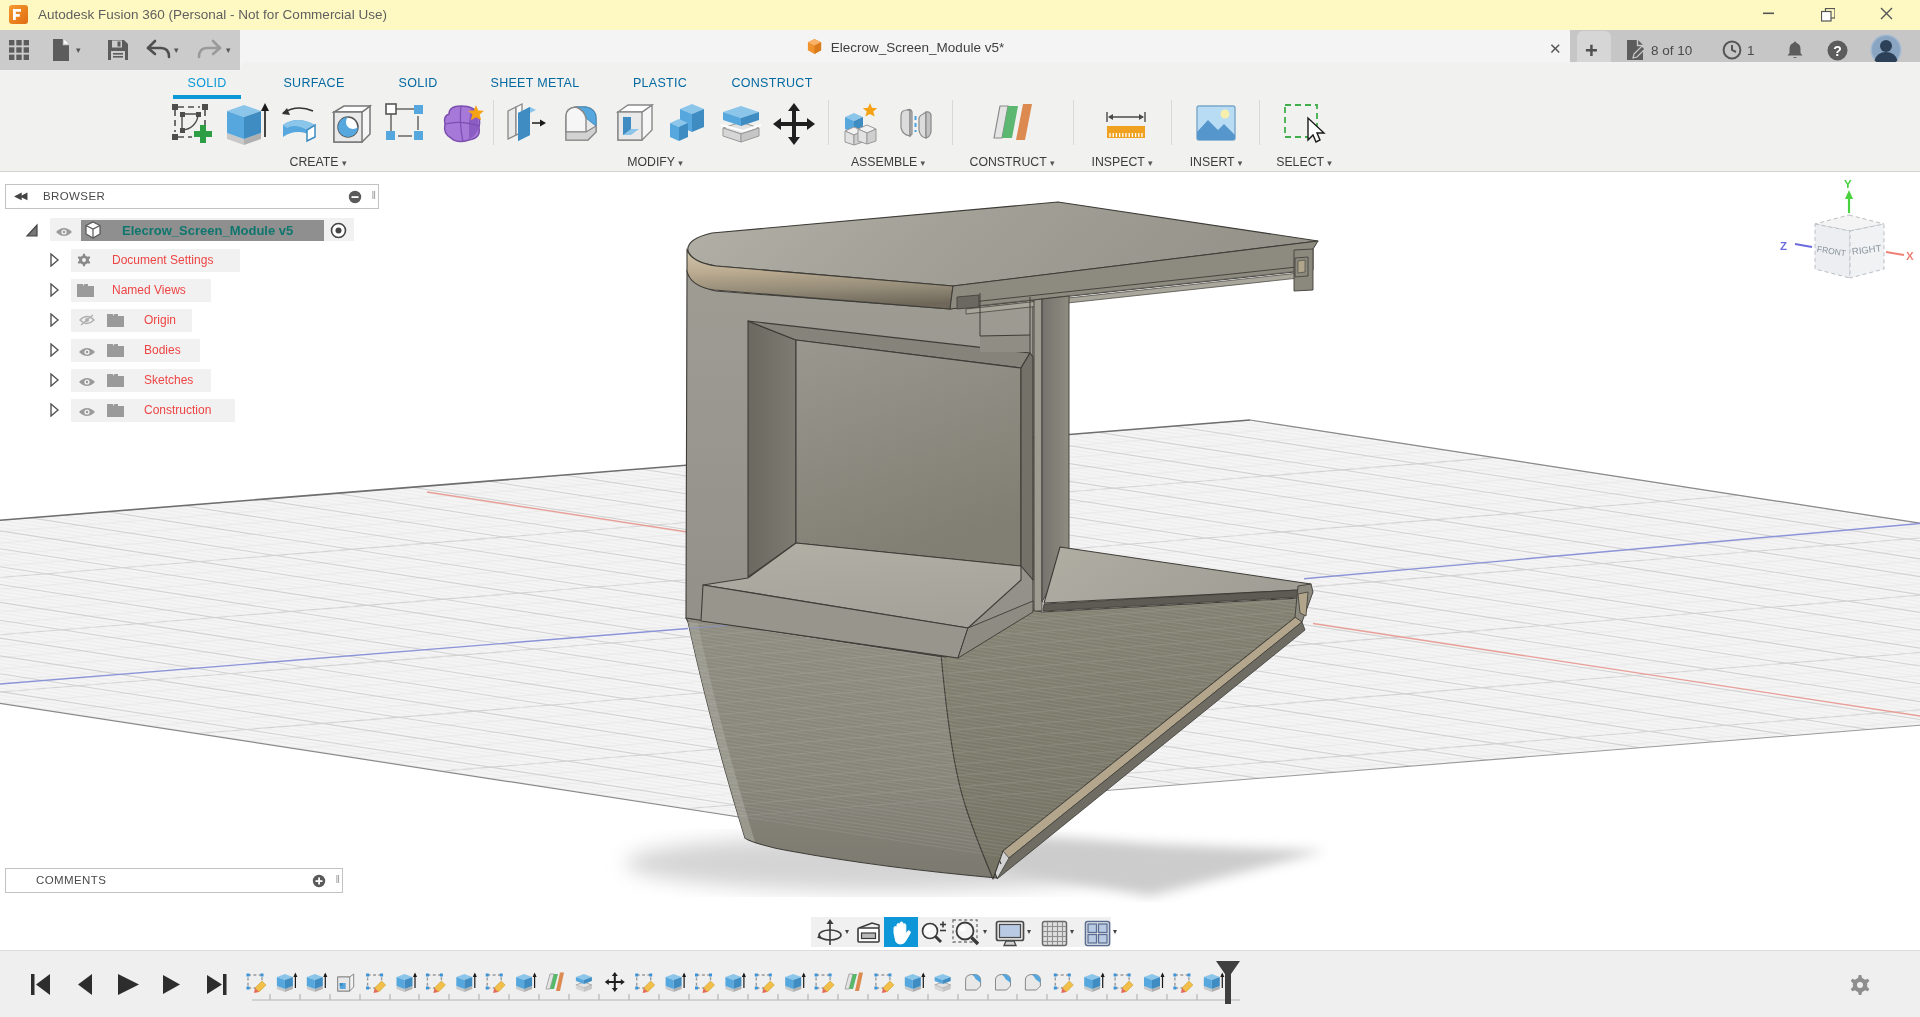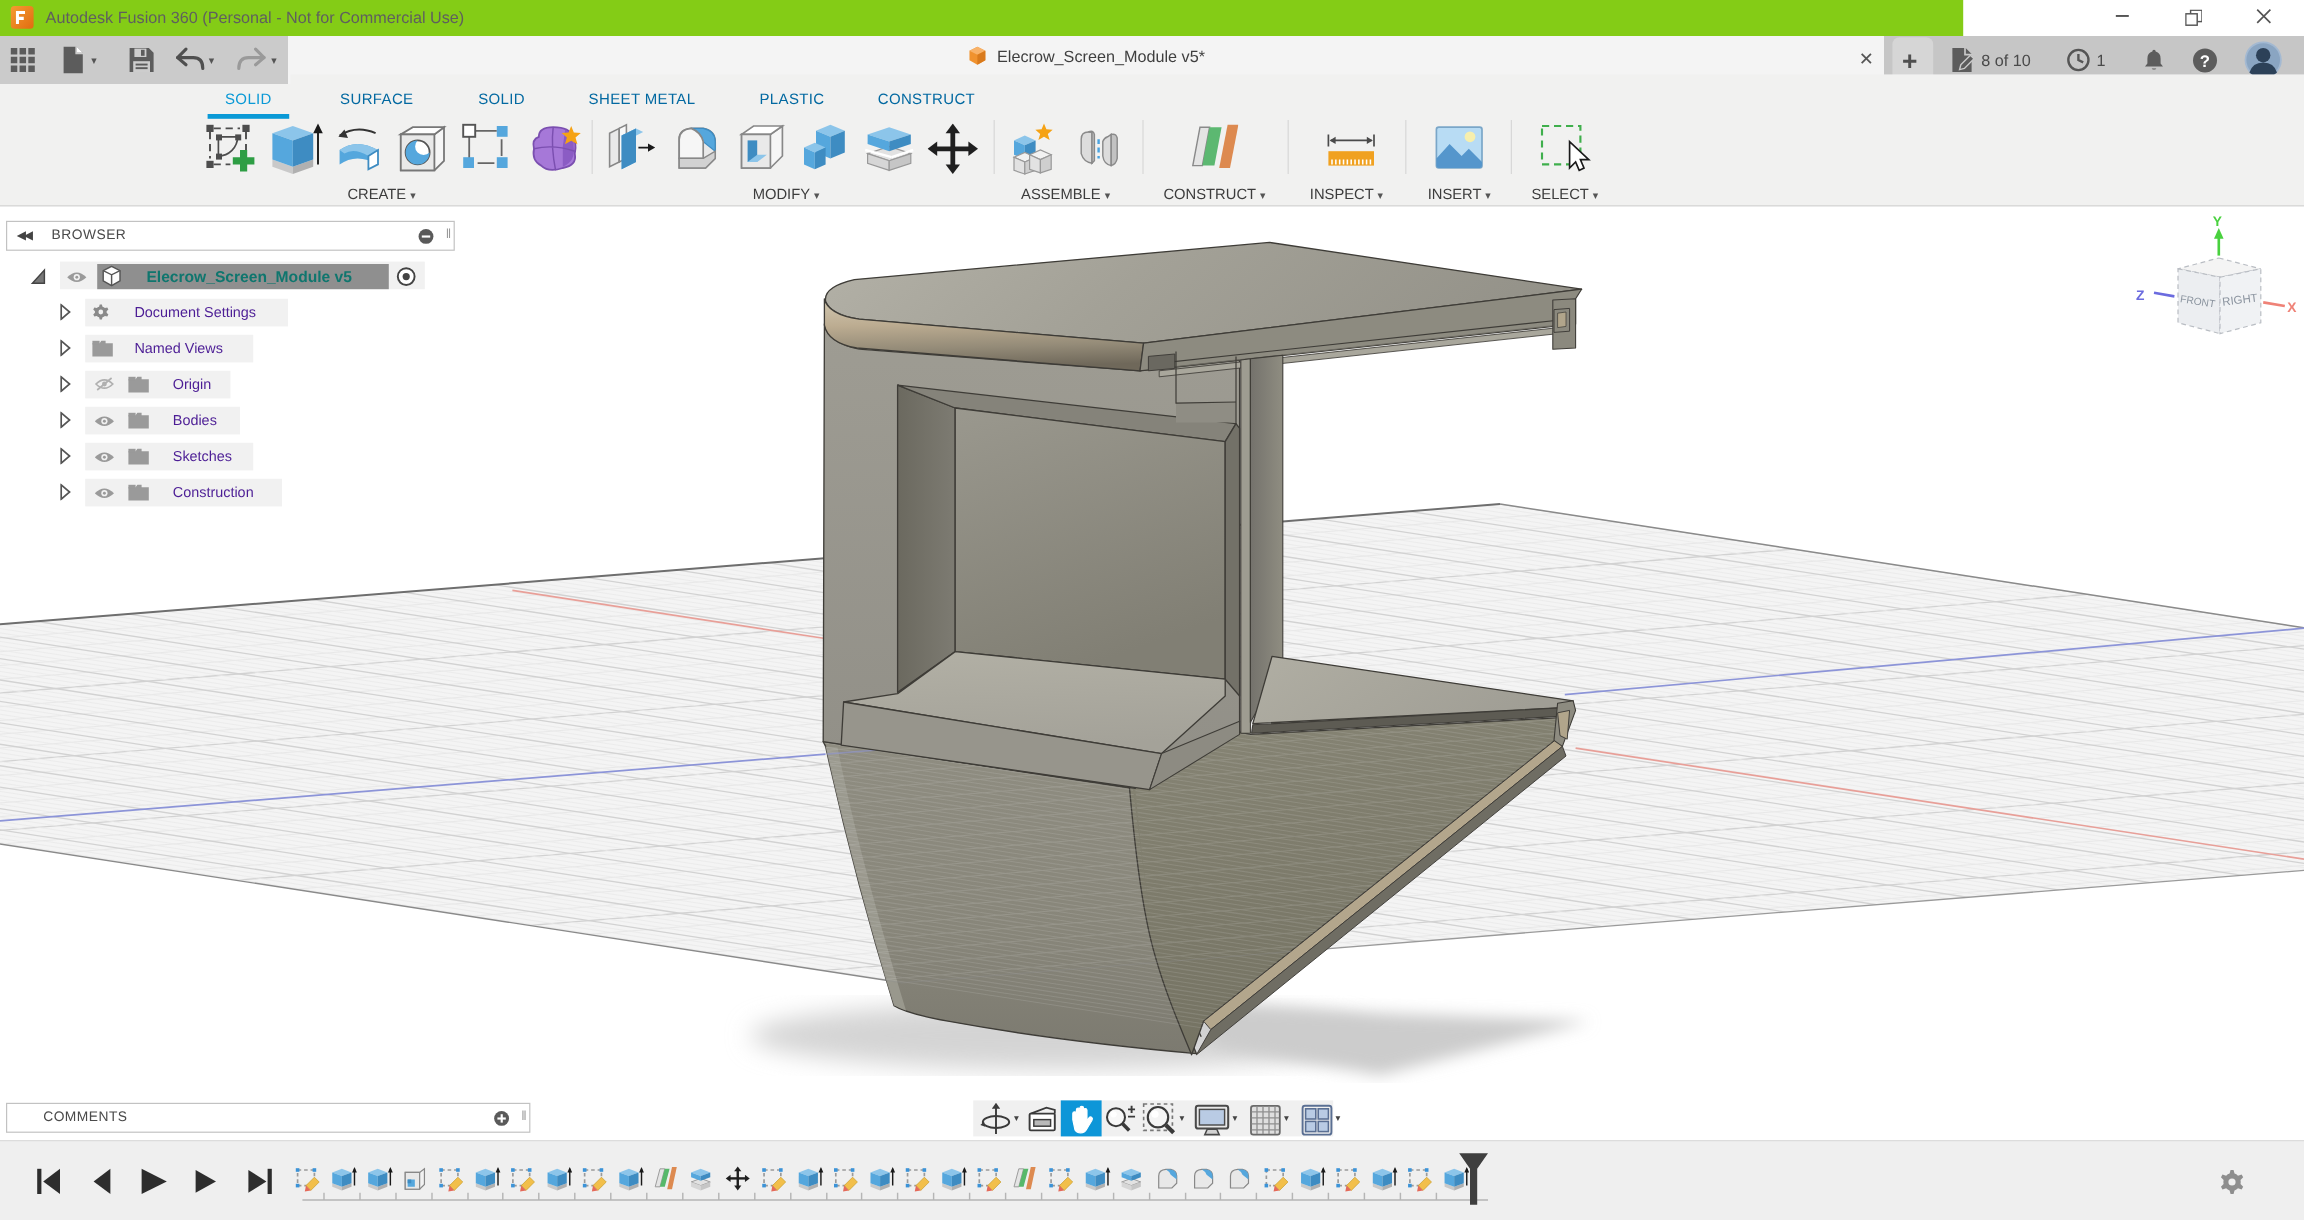--- a/index.html
+++ b/index.html
@@ -1,17 +1,17 @@
 <!DOCTYPE html>
 <html><head><meta charset="utf-8"><style>
 *{margin:0;padding:0;box-sizing:border-box}
 body{width:1920px;height:1017px;overflow:hidden;font-family:"Liberation Sans",sans-serif;background:#fff;position:relative}
 .abs{position:absolute}
 #scene{position:absolute;left:0;top:0}
-.titlebar{position:absolute;left:0;top:0;width:1636px;height:30px;background:#84cc16}
+.titlebar{position:absolute;left:0;top:0;width:1920px;height:30px;background:#fef9c3}
 .tlogo{position:absolute;left:9px;top:5px;width:19px;height:19px;border-radius:3px;background:linear-gradient(135deg,#f59b31,#e06c10);}
 .tlogo:after{content:"";position:absolute;left:4px;top:4px;width:8px;height:11px;background:#fff;clip-path:polygon(0 0,100% 0,100% 25%,35% 25%,35% 45%,85% 45%,85% 70%,35% 70%,35% 100%,0 100%)}
 .ttitle{position:absolute;left:38px;top:7px;font-size:13.5px;color:#5f5f5f}
 .winbtn{position:absolute;top:0;width:14px;height:14px;color:#444}
 .toolbar{position:absolute;left:0;top:30px;width:1920px;height:40px;background:#cbcbcb}
 .tabwhite{position:absolute;left:240px;top:30px;width:1330px;height:40px;background:#f4f4f4}
 .rightgray{position:absolute;left:1570px;top:30px;width:350px;height:40px;background:#c6c6c6}
 .doctab{position:absolute;left:240px;top:38px;width:1330px;text-align:center;font-size:13.5px;color:#3f3f3f}
 .cubeic{display:inline-block;vertical-align:-3px;margin-right:8px}
 .tabx{position:absolute;left:1549px;top:40px;font-size:15px;color:#555}
@@ -28,21 +28,21 @@
 .car{font-size:9px;color:#555}
 .gdiv{position:absolute;top:30px;width:1px;height:45px;background:#d8d8d8}
 .panelhead{position:absolute;height:25px;background:#fff;border:1px solid #c2c2c2}
 .collapse{position:absolute;left:8px;top:5px;font-size:10px;color:#444;letter-spacing:-2px}
 .ptitle{position:absolute;left:37px;top:5px;font-size:11.5px;color:#4a4a4a;letter-spacing:0.4px}
 .phr{position:absolute;right:16px;top:5px}
 .phandle{position:absolute;right:2px;top:4px;color:#999;font-size:11px}
 .brow{position:absolute;height:23px;background:#f1f1f1}
 .rootlabel{position:absolute;left:81px;top:220px;width:243px;height:21px;background:#8f8f8f}
 .roottext{position:absolute;left:122px;top:223px;font-size:13px;font-weight:bold;color:#0f766e}
-.btext{position:absolute;font-size:12px;color:#4c1d95}
+.btext{position:absolute;font-size:12px;color:#ef4444}
 .navbar{position:absolute;left:811px;top:917px;width:300px;height:30px;background:#f0f0f0}
 .nit{position:absolute}
 .ncar{position:absolute;font-size:8px;color:#444}
 .nactive{position:absolute;top:0;width:34px;height:30px;background:#0d96d8}
 .tl{position:absolute;left:0}
 </style></head>
 <body>
 <svg id="scene" width="1920" height="1017" viewBox="0 0 1920 1017">
 <defs>
   <clipPath id="gridclip">
@@ -913,21 +913,21 @@
 <div class="abs" style="left:78px;top:404px"><svg width="18" height="12" viewBox="0 0 18 12">
       <path d="M1,6 Q9,-2 17,6 Q9,14 1,6 Z" fill="#9a9a9a"></path>
       <circle cx="9" cy="6" r="2.6" fill="#f1f1f1"></circle>
       <circle cx="9" cy="6" r="1.2" fill="#9a9a9a"></circle>
     </svg></div>
 <div class="abs" style="left:106px;top:403px"><svg width="19" height="15" viewBox="0 0 19 15">
       <path d="M1,3 L7,3 L8.5,1 L12,1 L12,3 L18,3 L18,14 L1,14 Z" fill="#9a9a9a"></path>
       <rect x="1" y="1" width="6" height="3" fill="#9a9a9a"></rect>
     </svg></div>
 <div class="btext" style="left:144px;top:403px">Construction</div>
-<div class="panelhead" style="left:5px;top:919px;width:437px">
+<div class="panelhead" style="left:5px;top:868px;width:338px">
   <span class="ptitle" style="left:30px">COMMENTS</span>
   <span class="phr"><svg width="14" height="14" viewBox="0 0 14 14">
         <circle cx="7" cy="7" r="6.2" fill="#5a5a5a"></circle>
         <rect x="3.5" y="6.2" width="7" height="1.8" fill="#fff"></rect>
         <rect x="6.2" y="3.5" width="1.8" height="7" fill="#fff"></rect>
       </svg></span>
   <span class="phandle">‖</span>
 </div>
 <div class="navbar">
 <span class="nit" style="left:5px;top:1px"><svg width="28" height="30" viewBox="0 0 28 30">

